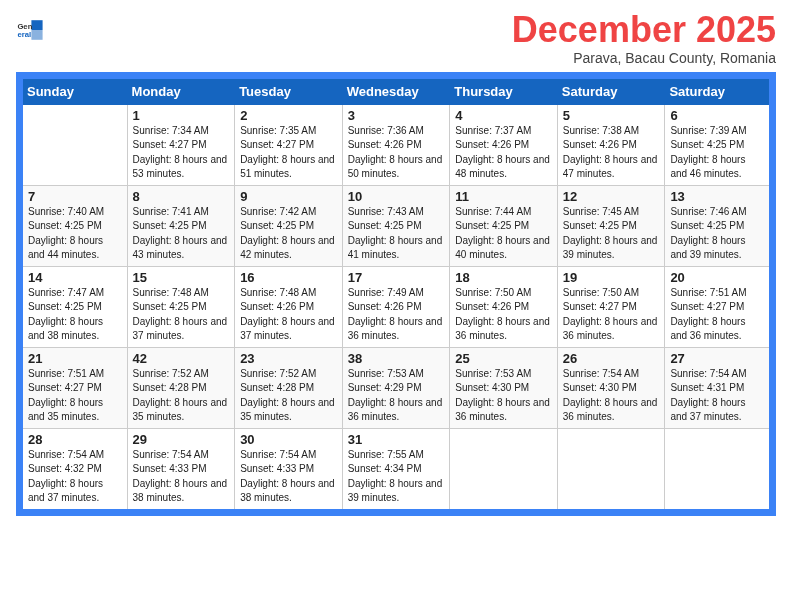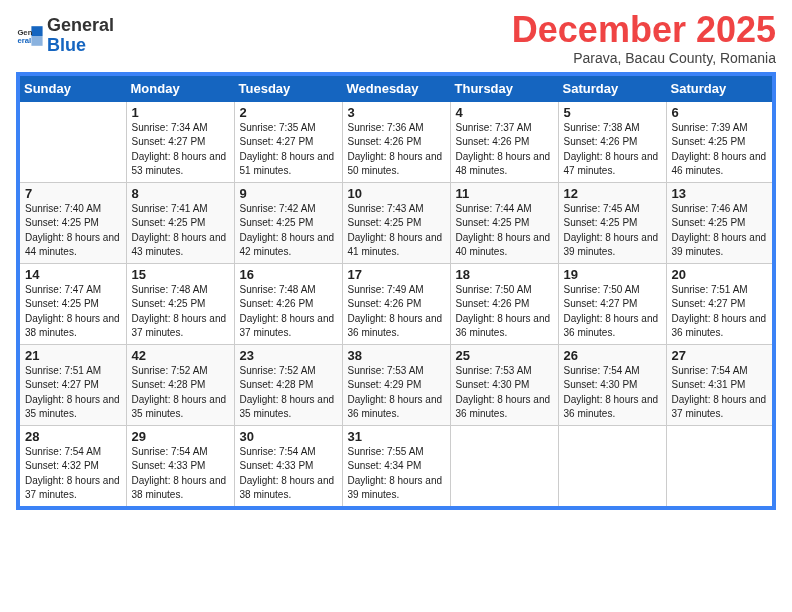--- a/index.html
+++ b/index.html
@@ -19,20 +19,21 @@
     .header {
       display: flex;
       justify-content: space-between;
       align-items: flex-start;
       margin-bottom: 6px;
     }
     .logo {
       display: flex;
       align-items: center;
       margin-top: 6px;
+      gap: 42px;
     }
     .logo-text {
       font-size: 18px;
       font-weight: bold;
       line-height: 1.1;
     }
     .logo-general { color: #333; }
     .logo-blue { color: #1565c0; }
     .logo-icon {
       width: 28px;
@@ -48,21 +49,21 @@
       color: #ef4444;
       line-height: 1.1;
     }
     .subtitle {
       font-size: 14px;
       color: #444;
     }
     .calendar {
       width: 100%;
       border-collapse: collapse;
-      border: 4px solid #3b82f6;
+      border: 7px solid #3b82f6;
     }
     .calendar th {
       background: #1565c0;
       color: #fff;
       font-size: 13px;
       font-weight: bold;
       padding: 5px 4px;
       text-align: left;
       border: 1px solid #1565c0;
     }
@@ -105,26 +106,20 @@
 
 <div class="page">
   <div class="header">
     <div class="logo">
       <svg class="logo-icon" viewBox="0 0 40 40">
         <polygon points="22,6 38,6 38,20 22,20" fill="#1565c0"></polygon>
         <polygon points="22,20 38,20 38,34 22,34" fill="#1565c0" opacity="0.5"></polygon>
         <text x="2" y="18" font-size="11" font-weight="bold" fill="#333" font-family="Arial">Gen</text>
         <text x="2" y="30" font-size="11" font-weight="bold" fill="#1565c0" font-family="Arial">eral</text>
       </svg>
-      <div>
-        <div class="logo-text">
-          <span class="logo-general">General</span><br>
-          <span class="logo-blue">Blue</span>
-        </div>
-      </div>
     </div>
     <div class="title-block">
       <div class="month-title">December 2025</div>
       <div class="subtitle">Parava, Bacau County, Romania</div>
     </div>
   </div>
 
   <table class="calendar">
     <thead>
       <tr>

